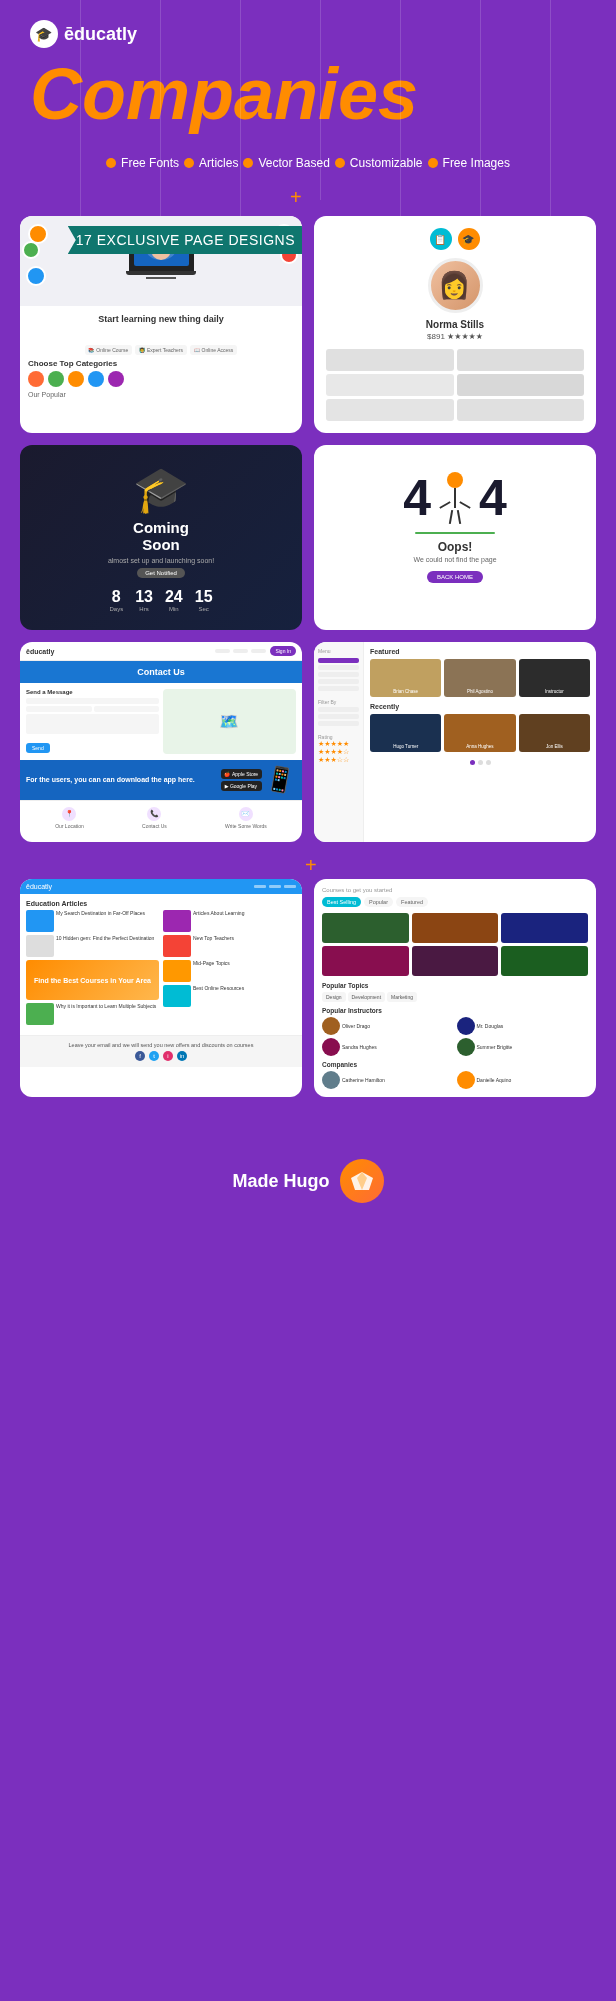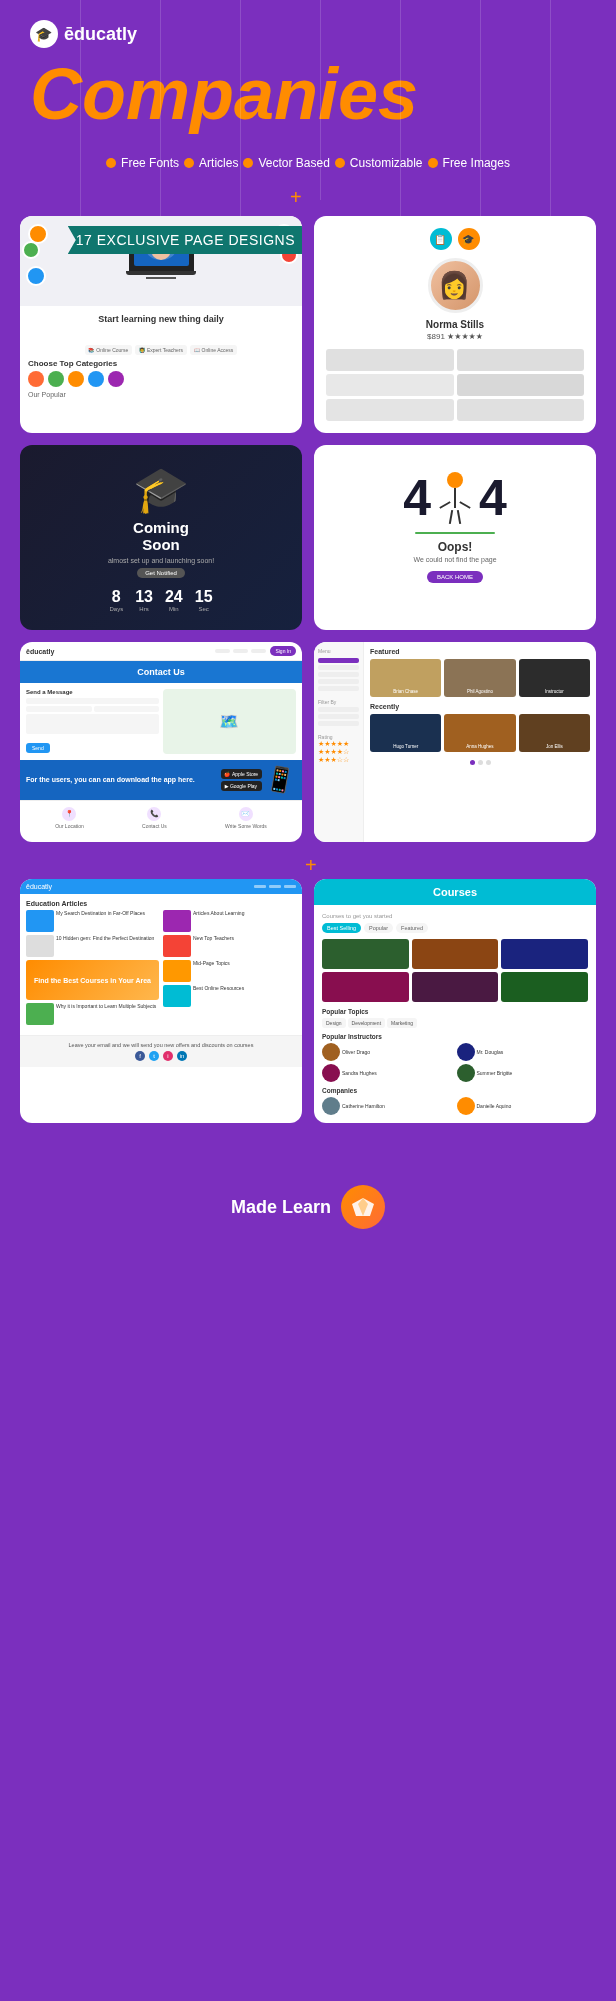--- a/index.html
+++ b/index.html
@@ -507,21 +507,20 @@
           <div style="width:10px;height:10px;border-radius:50%;background:#3b5998;display:flex;align-items:center;justify-content:center;font-size:6px;color:white;">f</div>
           <div style="width:10px;height:10px;border-radius:50%;background:#1da1f2;display:flex;align-items:center;justify-content:center;font-size:6px;color:white;">t</div>
           <div style="width:10px;height:10px;border-radius:50%;background:#e1306c;display:flex;align-items:center;justify-content:center;font-size:6px;color:white;">i</div>
           <div style="width:10px;height:10px;border-radius:50%;background:#0077b5;display:flex;align-items:center;justify-content:center;font-size:6px;color:white;">in</div>
         </div>
       </div>
     </div>
 
     <div class="preview-card">
 
-      <div style="background:#00BCD4;color:white;text-align:center;padding:7px;font-size:11px;font-weight:700;">Courses</div>
       <div style="padding:8px;">
         <div style="font-size:6px;color:#999;margin-bottom:4px;">Courses to get you started</div>
 
         <div style="display:flex;gap:3px;margin-bottom:6px;">
           <div style="background:#00BCD4;color:white;font-size:5.5px;padding:2px 5px;border-radius:10px;">Best Selling</div>
           <div style="background:#f5f5f5;color:#666;font-size:5.5px;padding:2px 5px;border-radius:10px;">Popular</div>
           <div style="background:#f5f5f5;color:#666;font-size:5.5px;padding:2px 5px;border-radius:10px;">Featured</div>
         </div>
 
         <div style="display:grid;grid-template-columns:1fr 1fr 1fr;gap:3px;margin-bottom:6px;">
@@ -572,20 +571,20 @@
           </div>
         </div>
       </div>
     </div>
 
   </div>
 
 </div>
 
 <div class="made-with">
-  <span class="made-with-text">Made Learn</span>
+  <span class="made-with-text">Made Hugo</span>
   <div class="sketch-icon">
     <svg width="26" height="22" viewBox="0 0 26 22" fill="none">
       <polygon points="13,2 24,8 20,20 6,20 2,8" fill="white" opacity="0.9"></polygon>
       <polygon points="13,2 18,8 13,20 8,8" fill="rgba(255,150,0,0.4)"></polygon>
     </svg>
   </div>
 </div>
 
 </body></html>

